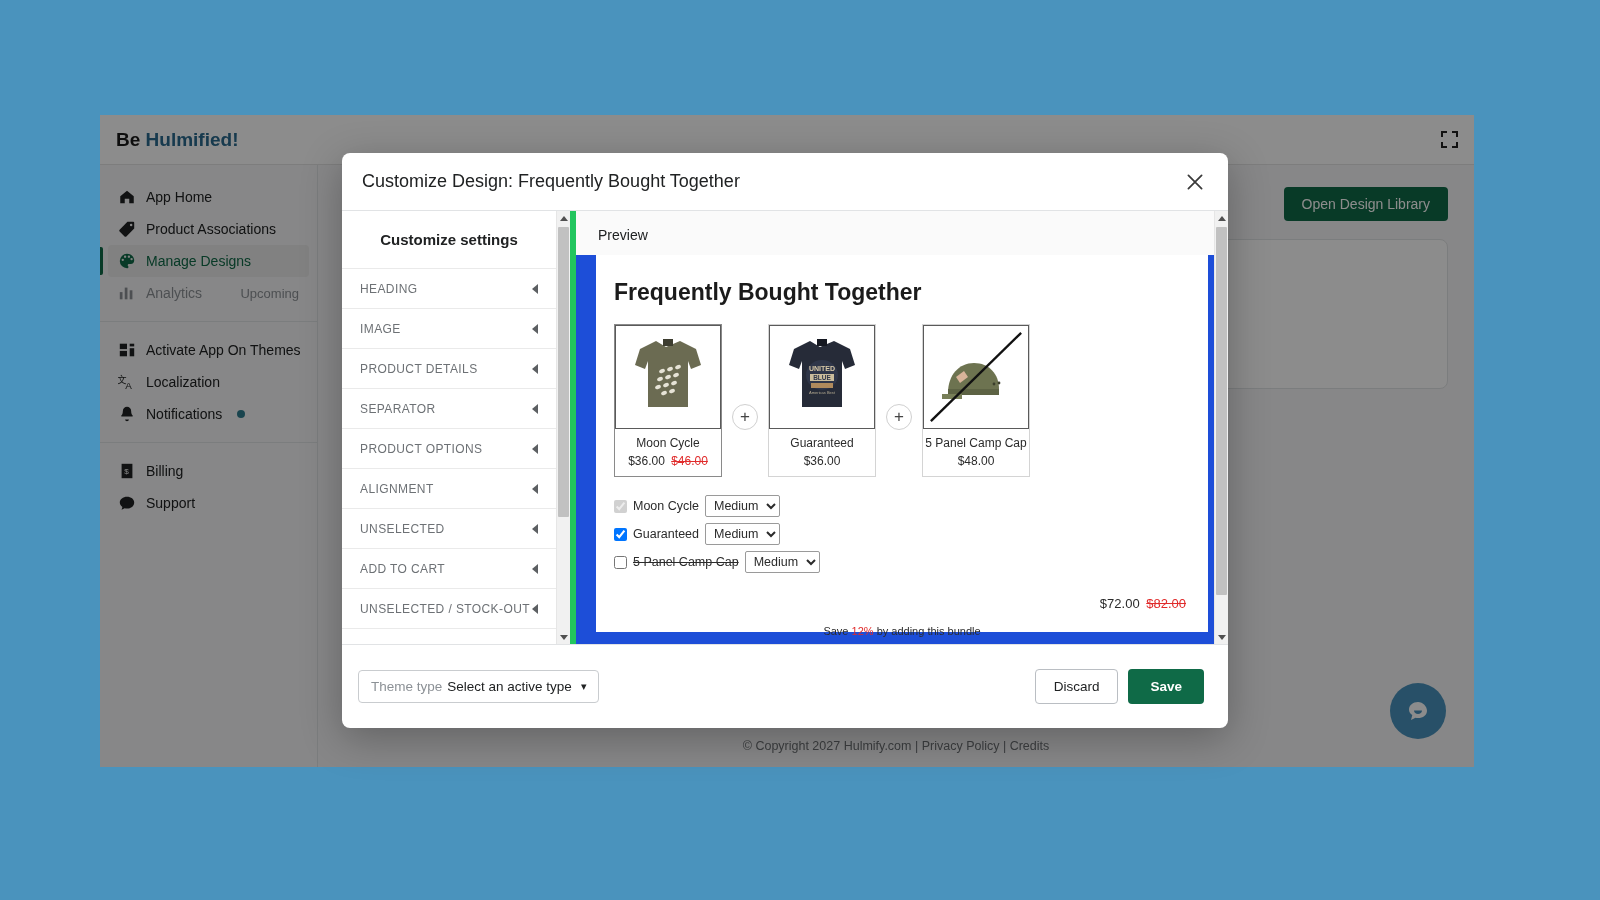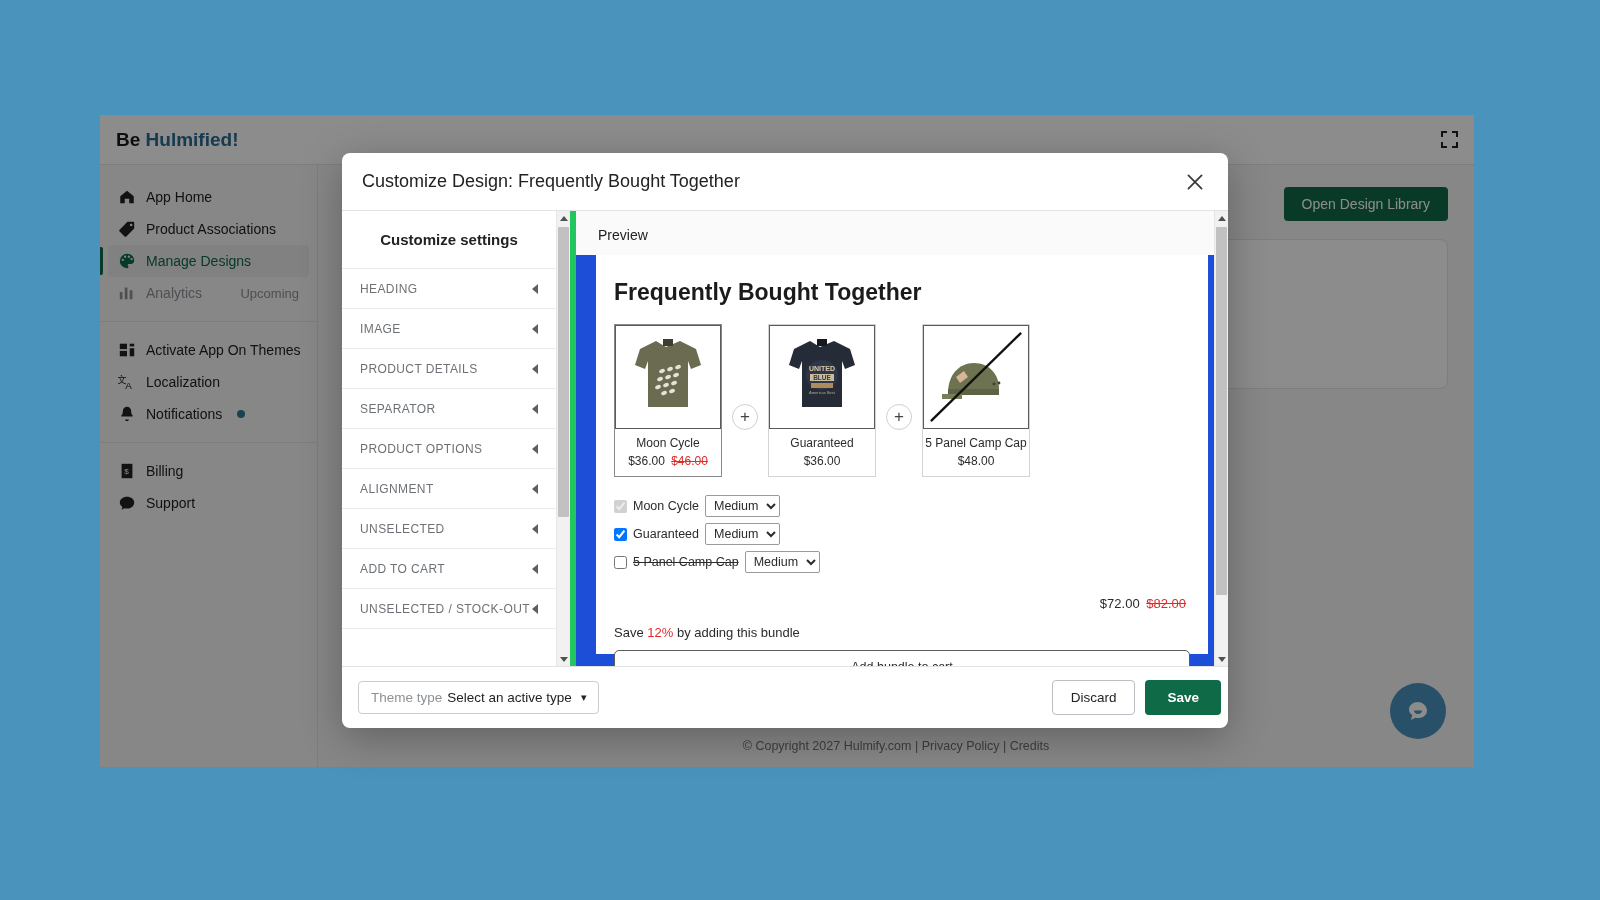--- a/index.html
+++ b/index.html
@@ -253,21 +253,21 @@
     font-family: "Liberation Sans", sans-serif;
     font-size: 12.5px; padding: 2px 4px;
     border: 1px solid #9a9a9a; border-radius: 2px;
     background: #fff; color: #2b2b2b;
   }
   #totals-line {
     text-align: right; font-size: 13px; color: #2b2b2b;
     margin-top: 23px; padding-right: 4px;
   }
   #save-line {
-    text-align: left; font-size: 13px; color: #2b2b2b;
+    text-align: center; font-size: 11px; color: #2b2b2b;
     margin-top: 14px;
   }
   #save-line .pct { color: #e02b2b; }
   #add-cart-btn {
     display: block; width: 100%; margin-top: 10px;
     padding: 9px 0; font-size: 12.5px; color: #2b2b2b;
     background: #fff; border: 1px solid #5c5c5c; border-radius: 5px;
     font-family: "Liberation Sans", sans-serif; cursor: pointer;
   }
 
@@ -276,24 +276,24 @@
     position: absolute; right: 0; top: 0; bottom: 0;
     width: 14px; background: #f1f1f1; border-left: 1px solid #e6e6e6;
   }
   #preview-thumb {
     position: absolute; left: 1px; top: 16px;
     width: 11px; height: 368px; background: #c1c1c1; border-radius: 1px;
   }
 
   
   #modal-footer {
-    height: 62px; flex-shrink: 0;
+    height: 84px; flex-shrink: 0;
     border-top: 1px solid #e1e3e5;
     display: flex; align-items: center; justify-content: space-between;
-    padding: 0 7px 0 16px;
+    padding: 0 24px 0 16px;
   }
   #theme-select-wrap {
     display:flex; align-items:center; gap: 5px;
     border: 1px solid #c9cccf; border-radius: 4px;
     padding: 8px 12px; background: #fff; cursor: pointer;
     font-size: 13.5px;
   }
   #theme-select-wrap .lbl { color: #8c9196; }
   #theme-select-wrap .val { color: #202223; }
   .updown { font-size: 11px; color: #202223; margin-left: 4px; }

